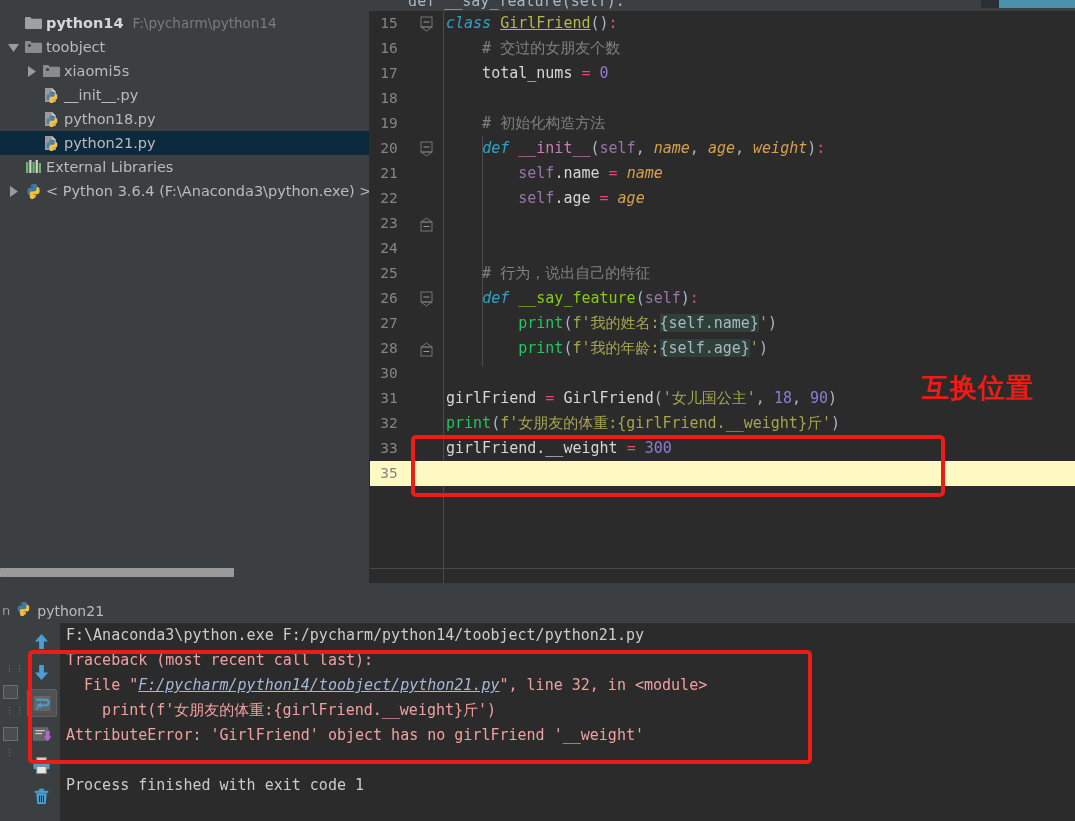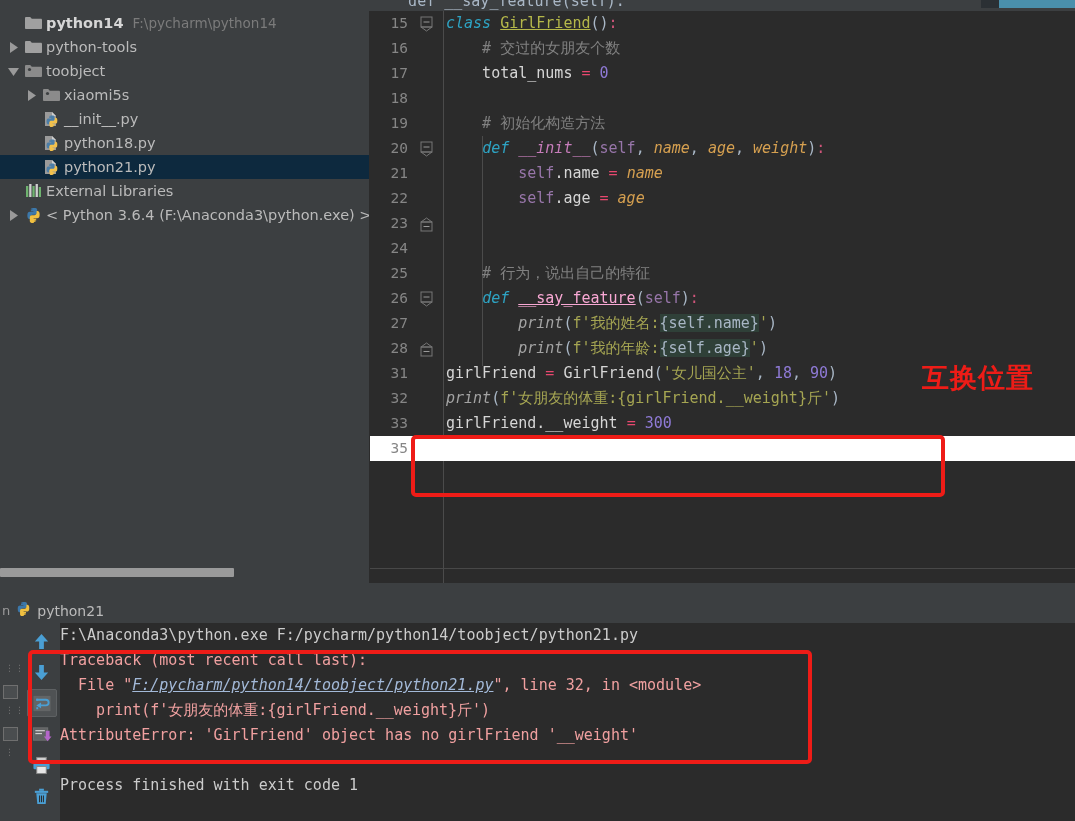--- a/index.html
+++ b/index.html
@@ -69,44 +69,44 @@
   
   .editor {
     position: absolute; left: 370px; top: 11px; width: 705px; height: 572px;
     background: #2b2b2b; overflow: hidden;
     font-family: "DejaVu Sans Mono", monospace; font-size: 15px;
   }
   .code-line {
     position: relative; height: 25px; line-height: 25px;
     white-space: pre; display: flex;
   }
-  .code-line.current { background: #ffffff; }
+  .code-line.current { background: #fef9c3; }
   .gutter {
-    width: 46px; flex: 0 0 46px; text-align: right; padding-right: 8px;
+    width: 46px; flex: 0 0 46px; text-align: center; padding-right: 8px;
     color: #868686; font-size: 14.5px; user-select: none;
   }
   .fold {
     width: 22px; flex: 0 0 22px; position: relative;
   }
   .fold svg { position: absolute; left: 4px; top: 5px; }
   .codetext { padding-left: 8px; color: #a9b7c6; }
 
   
   .kw       { color: #2ea4c4; font-style: italic; }
   .cls      { color: #b5b84a; text-decoration: underline; }
-  .fnname   { color: #f9a8d4; text-decoration: underline; }
-  .magenta  { color: #c77dbb; font-style: italic; }
+  .fnname   { color: #84cc16; }
+  .magenta  { color: #c77dbb; }
   .punct    { color: #a9b7c6; }
   .colon    { color: #d0557a; }
   .cmt      { color: #808080; }
   .num      { color: #8f7ad6; }
   .op       { color: #e8486f; }
   .selfc    { color: #9876aa; }
   .param    { color: #d6a050; font-style: italic; }
-  .builtin  { color: #a3a3a3; font-style: italic; }
+  .builtin  { color: #22c55e; }
   .str      { color: #a5a552; }
   .ident    { color: #d6d6d6; }
   .hl       { background: #2f4038; }
 
   .indent-guide {
     position: absolute; top: 0; width: 1px; height: 100%;
     background: #4b4b4b;
   }
   .editor-bottom-line {
     position: absolute; left: 0; bottom: 14px; width: 705px; height: 1px;
@@ -114,21 +114,21 @@
   }
 
   
   .red-box {
     position: absolute; border: 4px solid #ee1c17; border-radius: 5px;
     pointer-events: none;
   }
   #box-editor { left: 411px; top: 435px; width: 534px; height: 62px; }
   #box-console { left: 28px; top: 650px; width: 784px; height: 114px; }
   .red-note {
-    position: absolute; left: 922px; top: 360px;
+    position: absolute; left: 922px; top: 370px;
     color: #ee1c17; font-size: 27px; font-weight: bold;
     font-family: "DejaVu Sans", sans-serif; letter-spacing: 1px;
     white-space: nowrap;
   }
 
   
   .console-tabbar {
     position: absolute; left: 0; top: 597px; width: 1075px; height: 26px;
     background: #3c3f41; display: flex; align-items: center;
   }
@@ -166,21 +166,21 @@
     width: 30px; height: 28px; display: flex; align-items: center;
     justify-content: center; border-radius: 2px;
   }
   .tb-btn.active { background: #4f5254; border: 1px solid #5e6163; }
 
   .console {
     position: absolute; left: 60px; top: 623px; width: 1015px; height: 198px;
     background: #2b2b2b; overflow: hidden;
     font-family: "DejaVu Sans Mono", monospace; font-size: 15px;
   }
-  .console .cline { height: 25px; line-height: 25px; white-space: pre; }
+  .console .cline { height: 25px; line-height: 25px; white-space: pre; padding-left: 6px; }
   .console .cmdline { color: #cccccc; }
   .console .err { color: #f0a0a0; }
   .console .link { color: #a3b9d8; text-decoration: underline; font-style: italic; }
   .console .okline { color: #cccccc; }
 </style>
 </head>
 <body>
 
 <div class="app">
 
@@ -194,33 +194,20 @@
     <div id="tree">
         <div class="tree-row">
           <span class="arrow none"></span>
           <span class="tree-ico">
             <svg width="17" height="14" viewBox="0 0 17 14">
               <path d="M0 2.2C0 1.4.5 1 1.2 1h4l1.6 1.8h9C16.5 2.8 17 3.2 17 4v8c0 .7-.5 1.1-1.2 1.1H1.2C.5 13.1 0 12.7 0 12V2.2z" fill="#a0a0a0"></path>
             </svg>
           </span>
           <span class="tree-label bold">python14</span>
           <span class="tree-path">F:\pycharm\python14</span>
-        </div>
-        <div class="tree-row">
-          <span class="arrow">
-            <svg width="9" height="11" viewBox="0 0 9 11">
-              <polygon points="1,0 9,5.5 1,11" fill="#9a9a9a"></polygon>
-            </svg>
-          </span>
-          <span class="tree-ico">
-            <svg width="17" height="14" viewBox="0 0 17 14">
-              <path d="M0 2.2C0 1.4.5 1 1.2 1h4l1.6 1.8h9C16.5 2.8 17 3.2 17 4v8c0 .7-.5 1.1-1.2 1.1H1.2C.5 13.1 0 12.7 0 12V2.2z" fill="#a0a0a0"></path>
-            </svg>
-          </span>
-          <span class="tree-label">python-tools</span>
         </div>
         <div class="tree-row">
           <span class="arrow">
             <svg width="11" height="9" viewBox="0 0 11 9">
               <polygon points="0,1 11,1 5.5,9" fill="#9a9a9a"></polygon>
             </svg>
           </span>
           <span class="tree-ico">
             <svg width="17" height="14" viewBox="0 0 17 14">
               <path d="M0 2.2C0 1.4.5 1 1.2 1h4l1.6 1.8h9C16.5 2.8 17 3.2 17 4v8c0 .7-.5 1.1-1.2 1.1H1.2C.5 13.1 0 12.7 0 12V2.2z" fill="#8b8b8b"></path>
@@ -344,20 +331,21 @@
               <rect x="1" y="1" width="11" height="10" fill="none" stroke="#777" stroke-width="1"></rect>
               <line x1="3.5" y1="6" x2="9.5" y2="6" stroke="#999" stroke-width="1"></line>
               <polygon points="1,11 12,11 6.5,15" fill="none" stroke="#777" stroke-width="1"></polygon>
             </svg></span><span class="codetext"><span class="punct">    </span><span class="kw">def </span><span class="fnname">__say_feature</span><span class="punct">(</span><span class="selfc">self</span><span class="punct">)</span><span class="colon">:</span></span></div>
         <div class="code-line"><span class="gutter">27</span><span class="fold"></span><span class="codetext"><span class="punct">        </span><span class="builtin">print</span><span class="punct">(</span><span class="str">f'我的姓名:</span><span class="hl">{self.name}</span><span class="str">'</span><span class="punct">)</span></span></div>
         <div class="code-line"><span class="gutter">28</span><span class="fold"><svg width="13" height="16" viewBox="0 0 13 16">
               <polygon points="6.5,2 12,6 1,6" fill="none" stroke="#777" stroke-width="1"></polygon>
               <rect x="1" y="6" width="11" height="9" fill="none" stroke="#777" stroke-width="1"></rect>
               <line x1="3.5" y1="10.5" x2="9.5" y2="10.5" stroke="#999" stroke-width="1"></line>
             </svg></span><span class="codetext"><span class="punct">        </span><span class="builtin">print</span><span class="punct">(</span><span class="str">f'我的年龄:</span><span class="hl">{self.age}</span><span class="str">'</span><span class="punct">)</span></span></div>
+        <div class="code-line"><span class="gutter">30</span><span class="fold"></span><span class="codetext"></span></div>
         <div class="code-line"><span class="gutter">31</span><span class="fold"></span><span class="codetext"><span class="ident">girlFriend </span><span class="op">= </span><span class="ident">GirlFriend</span><span class="punct">(</span><span class="str">'女儿国公主'</span><span class="punct">, </span><span class="num">18</span><span class="punct">, </span><span class="num">90</span><span class="punct">)</span></span></div>
         <div class="code-line"><span class="gutter">32</span><span class="fold"></span><span class="codetext"><span class="builtin">print</span><span class="punct">(</span><span class="str">f'女朋友的体重:{girlFriend.__weight}斤'</span><span class="punct">)</span></span></div>
         <div class="code-line"><span class="gutter">33</span><span class="fold"></span><span class="codetext"><span class="ident">girlFriend.__weight </span><span class="op">= </span><span class="num">300</span></span></div>
         <div class="code-line current"><span class="gutter">35</span><span class="fold"></span><span class="codetext"></span></div>
       </div>
     <div class="editor-bottom-line"></div>
   </div>
 
   <div class="red-box" id="box-editor"></div>
   <div class="red-note">互换位置</div>

